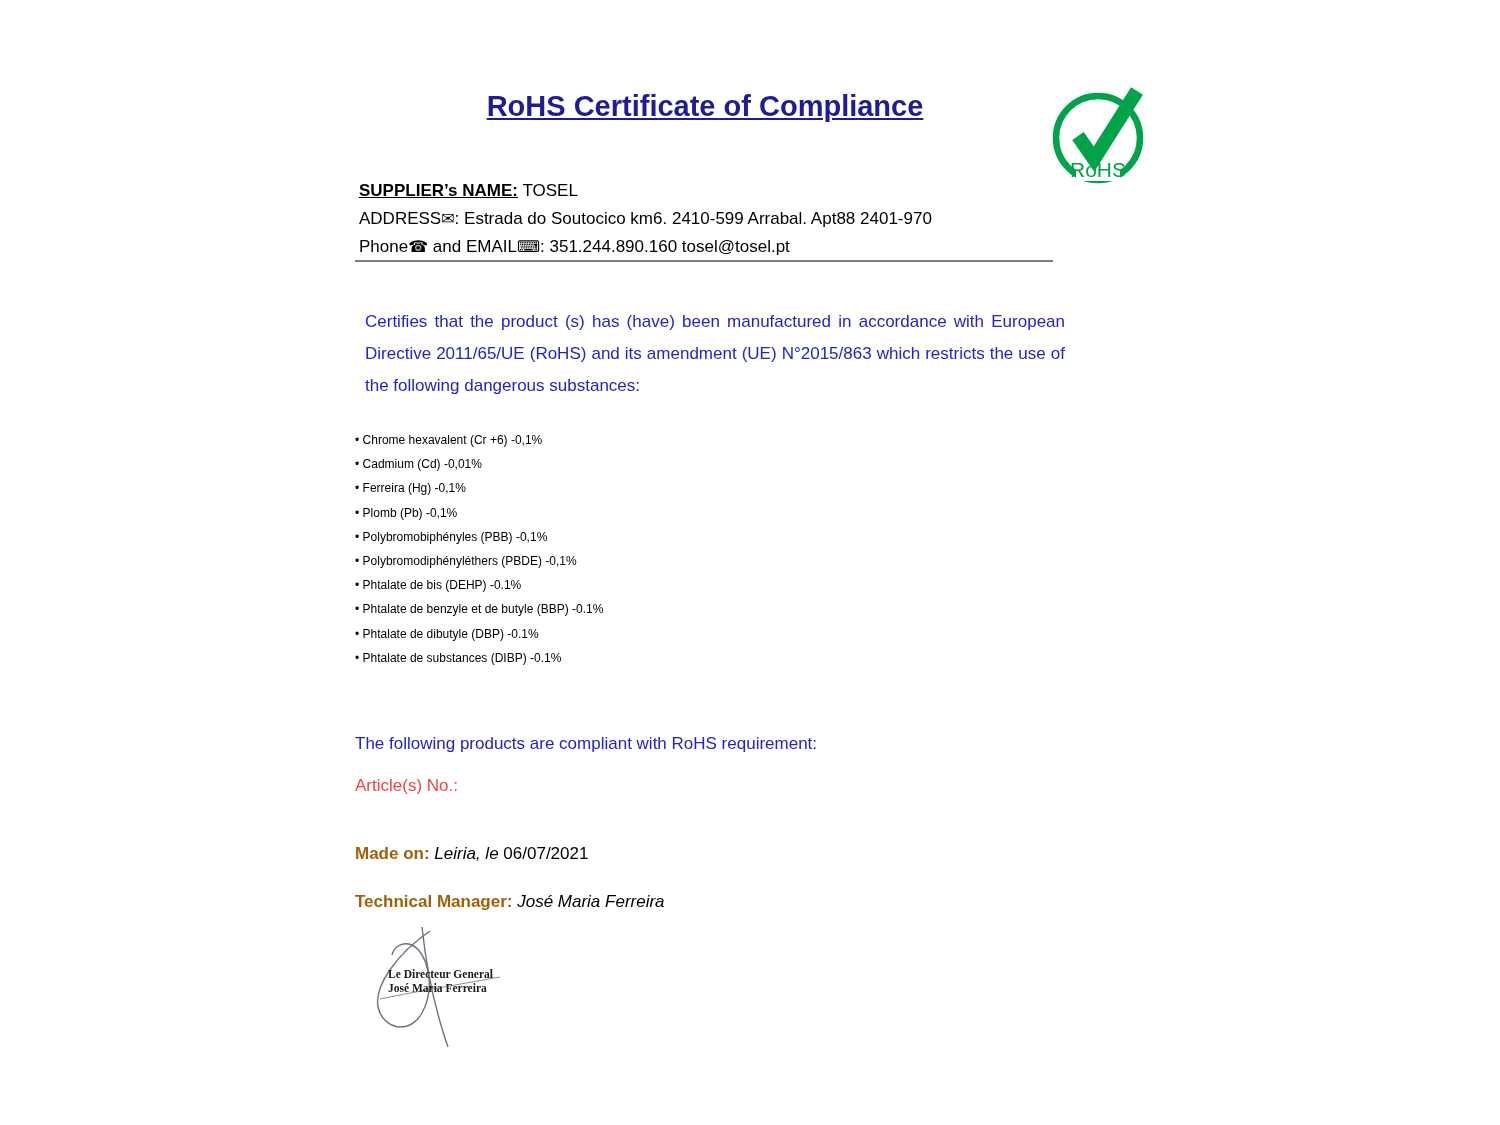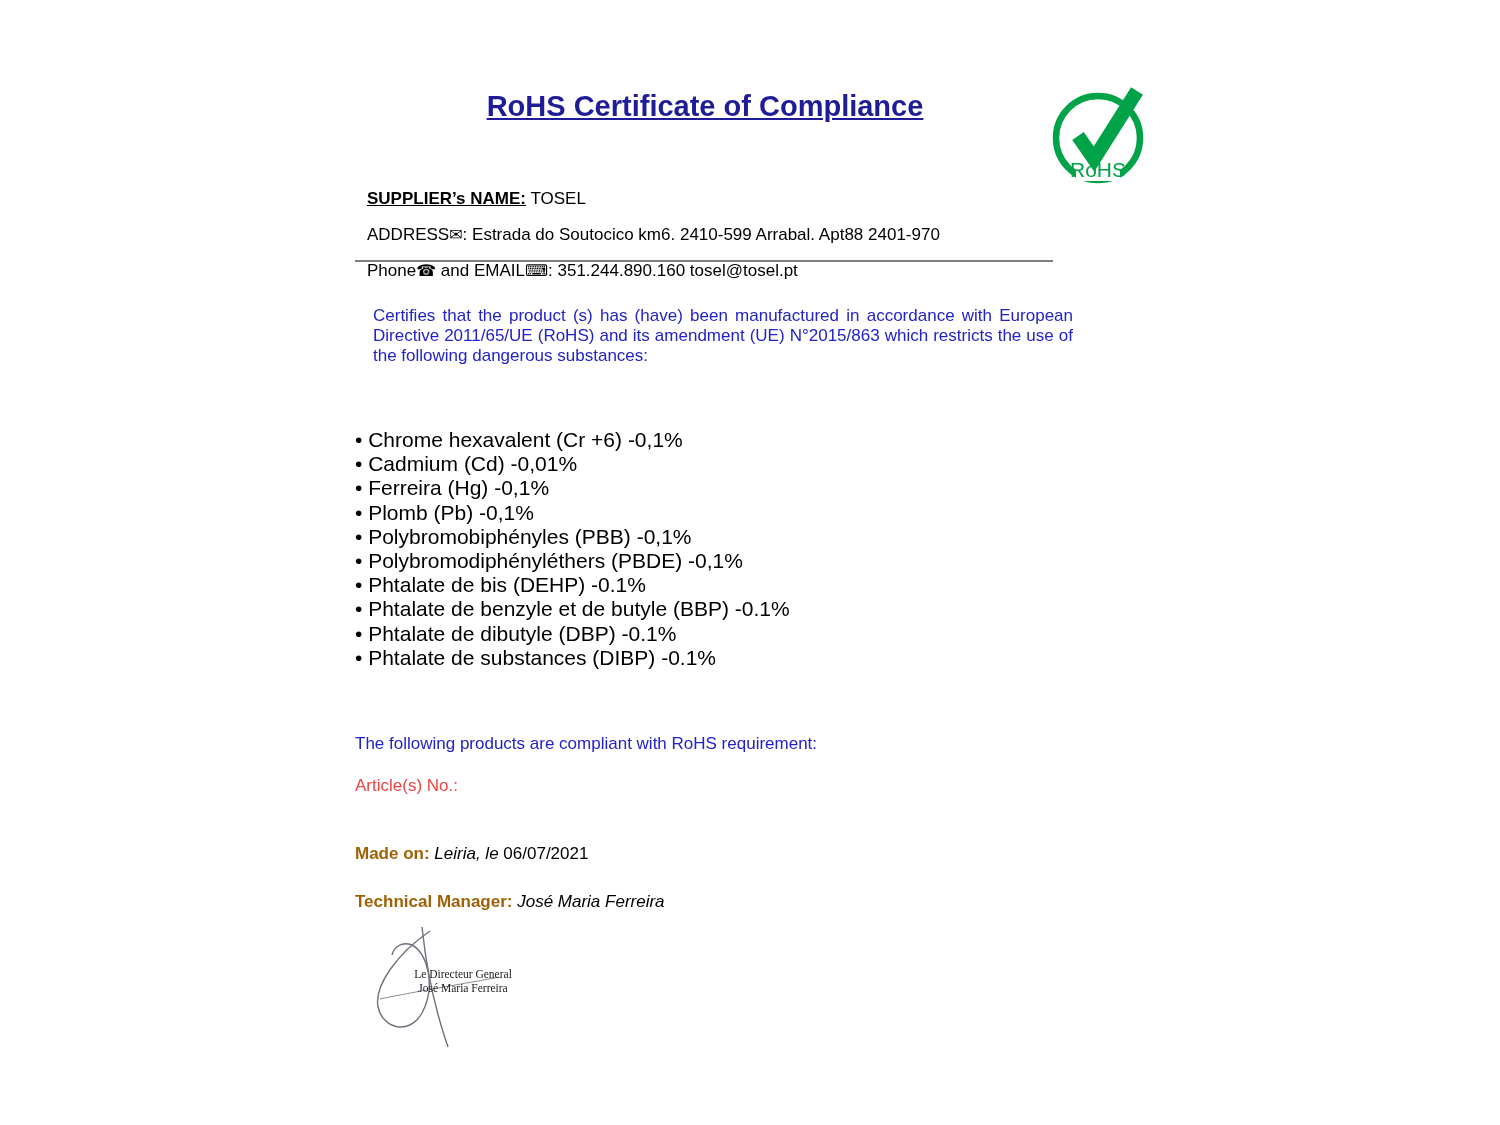--- a/index.html
+++ b/index.html
@@ -36,54 +36,54 @@
     height: 105px;
   }
   .supplier-block {
     position: absolute;
     left: 355px;
     top: 175px;
     width: 700px;
     font-size: 17px;
     line-height: 24px;
   }
-  .supplier-block p { margin: 12px; }
+  .supplier-block p { margin: 4px; }
   .bold-underline {
     font-weight: bold;
     text-decoration: underline;
   }
   .glyph { font-size: 16px; }
   .rule {
     position: absolute;
     left: 355px;
     top: 260px;
     width: 698px;
     height: 0;
     border-top: 2px solid #7f7f7f;
   }
   .certifies {
     position: absolute;
-    left: 373px;
+    left: 365px;
     top: 306px;
     width: 700px;
     margin: 0;
     font-size: 17px;
-    line-height: 20px;
+    line-height: 32px;
     text-align: justify;
     color: #2323c8;
   }
   .substances {
     position: absolute;
     left: 355px;
     top: 428px;
     width: 700px;
     margin: 0;
     padding: 0;
     list-style: none;
-    font-size: 21px;
+    font-size: 12px;
     line-height: 24.2px;
     color: #000000;
   }
   .substances li::before { content: "\2022  "; }
   .compliance-line {
     position: absolute;
     left: 355px;
     top: 734px;
     margin: 0;
     font-size: 17px;
@@ -126,25 +126,26 @@
   .signature-box svg {
     position: absolute;
     left: 0;
     top: 0;
   }
   .sig-text {
     position: absolute;
     left: 30px;
     top: 42px;
     width: 150px;
-    text-align: center;
+    text-align: left;
     font-family: "Liberation Serif", serif;
     font-size: 11.5px;
     line-height: 14px;
     color: #1a1a1a;
+    font-weight: bold;
   }
 </style>
 </head>
 <body>
 
 <div class="page">
 
   <h1 class="doc-title">RoHS Certificate of Compliance</h1>
 
   <div class="logo-box">

